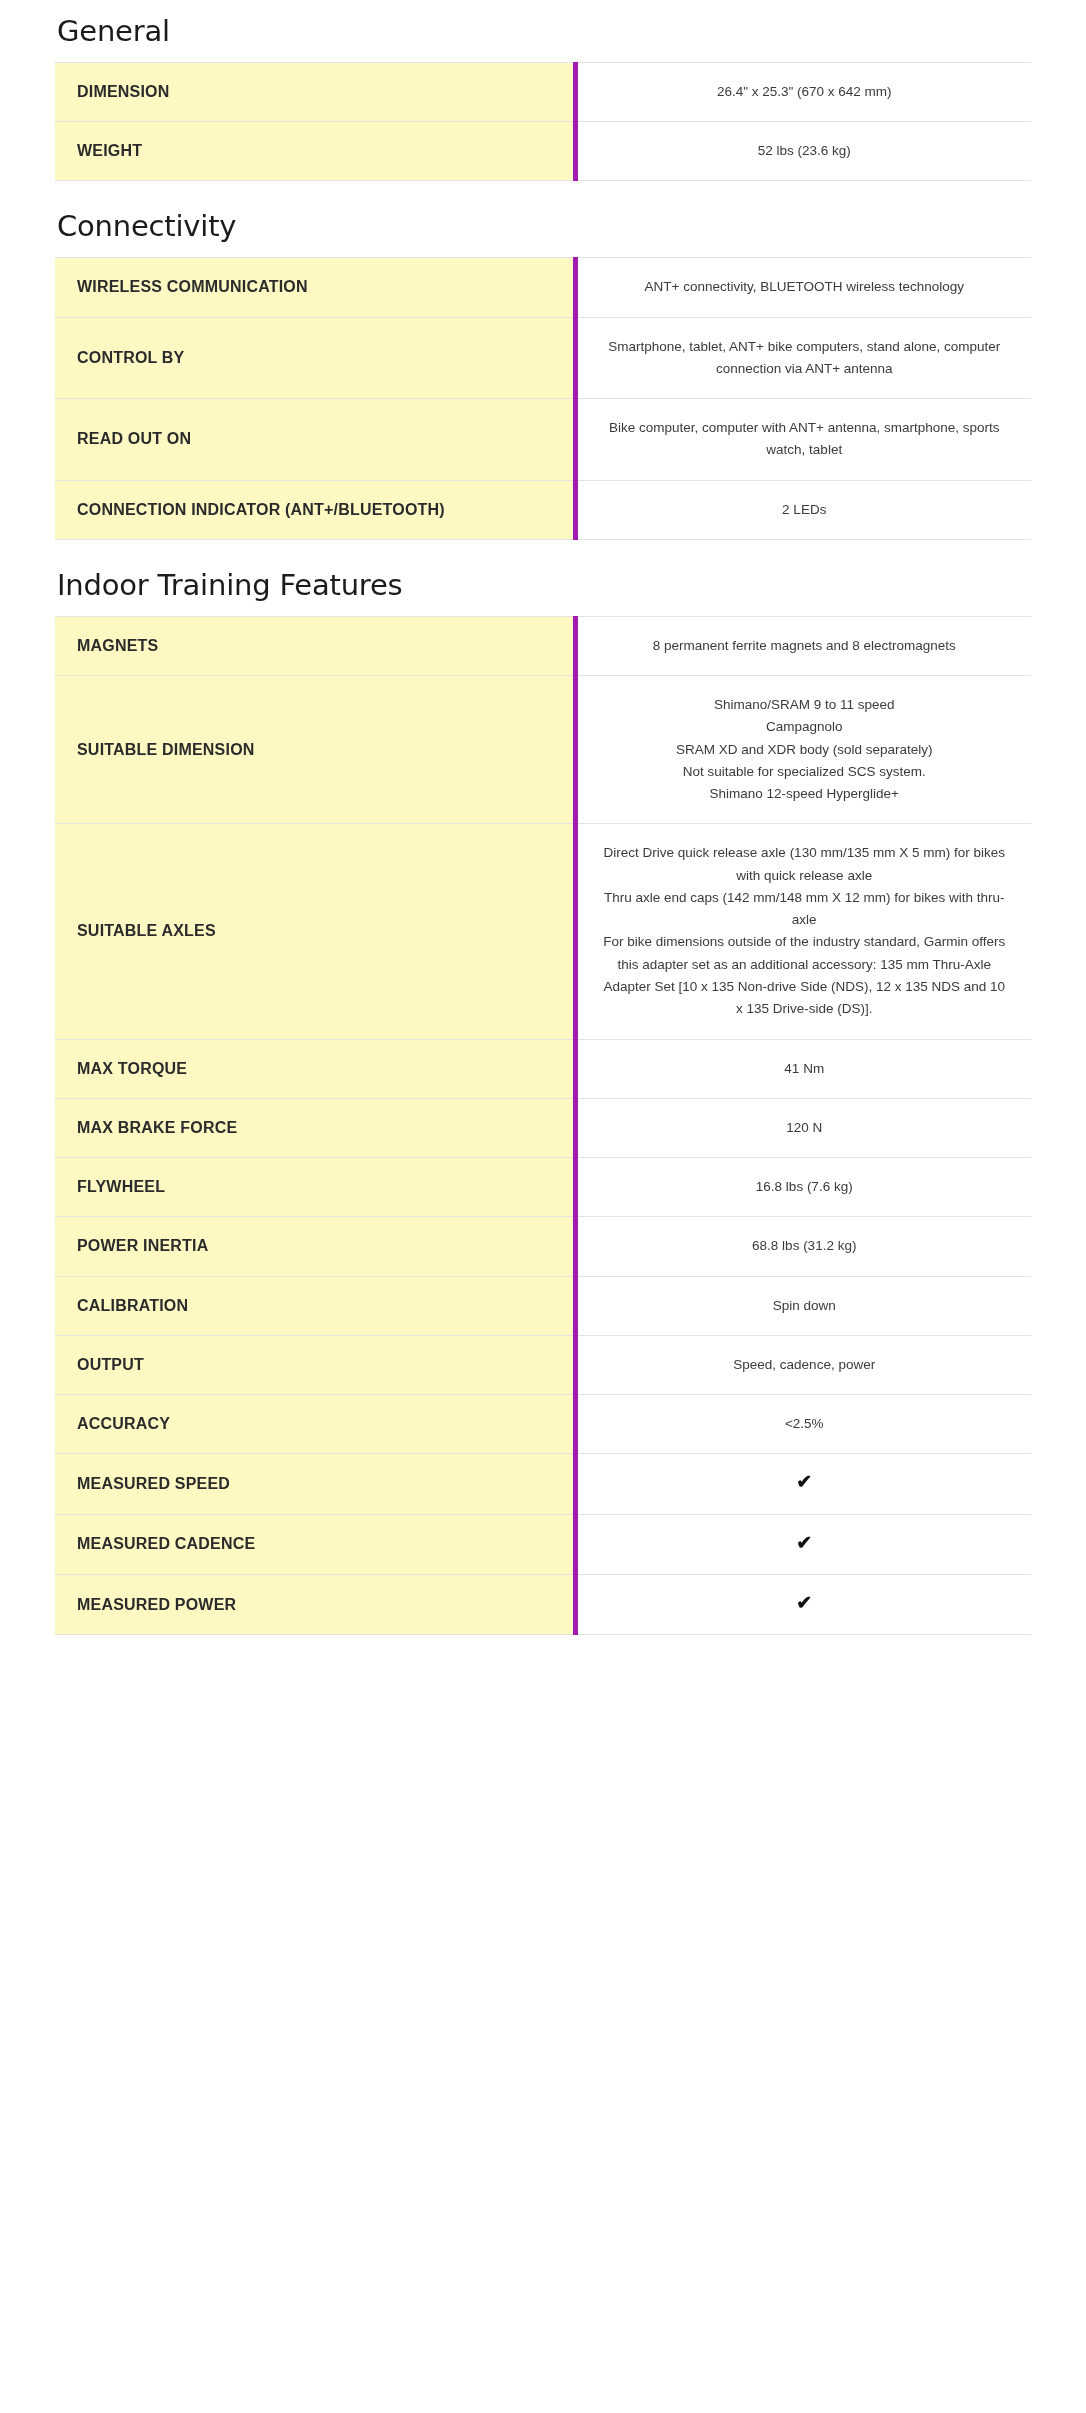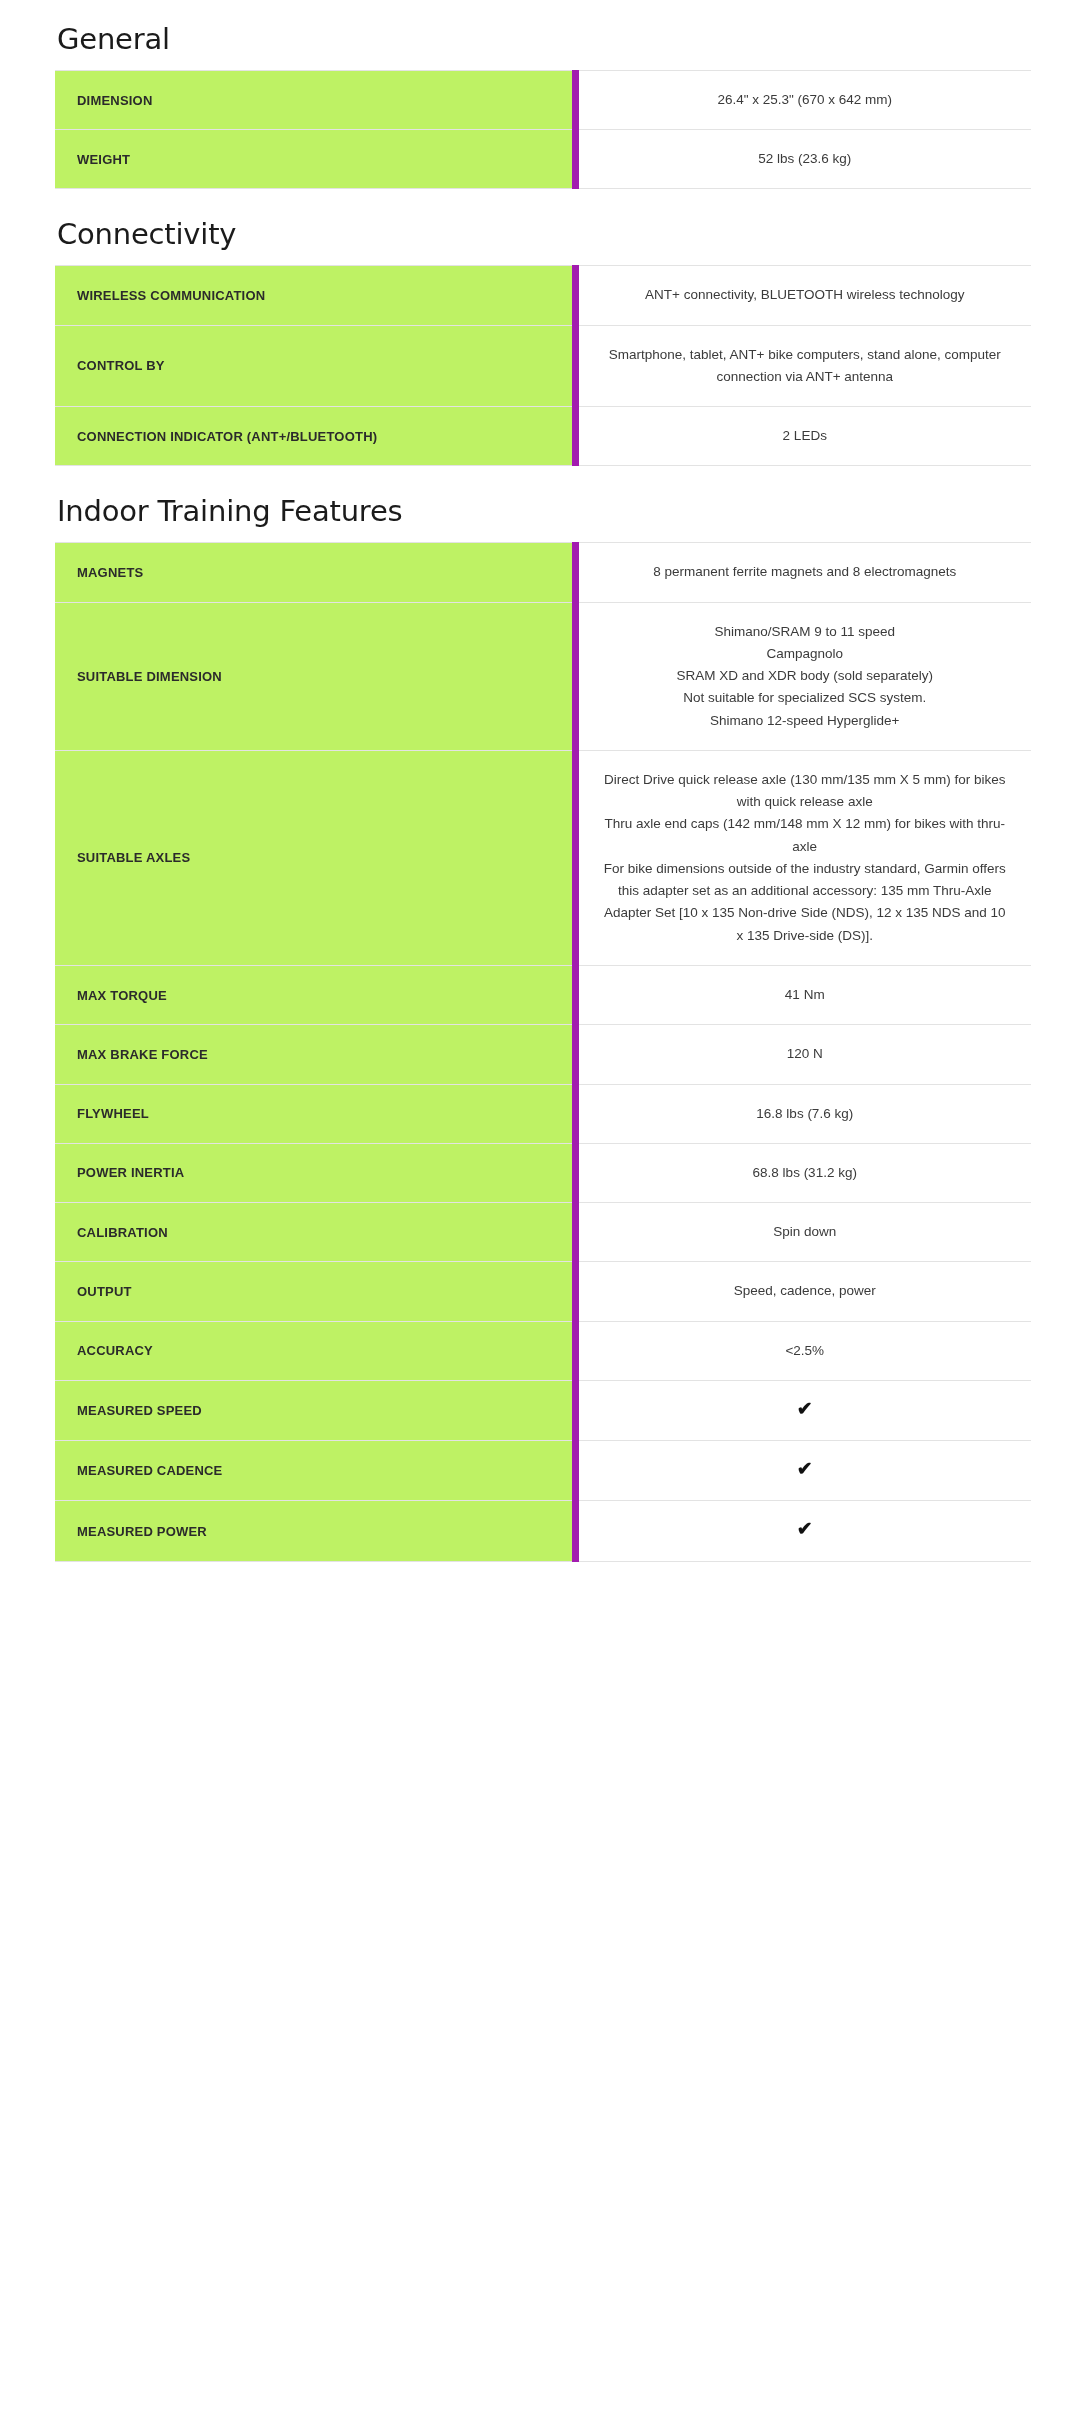--- a/index.html
+++ b/index.html
@@ -5,21 +5,21 @@
   * { box-sizing: border-box; }
   html, body {
     margin: 0;
     padding: 0;
     background: #ffffff;
     font-family: "Liberation Sans", sans-serif;
     color: #2b2b2b;
   }
   .page {
     width: 1012px;
-    margin: 16px auto;
+    margin: 8px auto;
     padding: 0 18px 40px 18px;
   }
   .section {
     margin: 0 0 22px 0;
   }
   .section:first-child { margin-top: 0; }
   .section-title {
     font-family: "DejaVu Sans", sans-serif;
     font-size: 29px;
     font-weight: 400;
@@ -35,28 +35,28 @@
     table-layout: fixed;
   }
   .spec-table tr {
     border-bottom: 1px solid #e3e3e3;
   }
   .spec-table tr:first-child {
     border-top: 1px solid #e3e3e3;
   }
   .spec-table td.label {
     width: 520px;
-    background: #bef264;
+    background: #fef9c3;
     padding: 18px 22px;
-    font-size: 13px;
+    font-size: 16px;
     font-weight: bold;
     letter-spacing: 0.2px;
     color: #2b2b2b;
     vertical-align: middle;
-    border-right: 7px solid #a21caf;
+    border-right: 5px solid #a21caf;
   }
   .spec-table td.value {
     padding: 18px 24px;
     font-size: 13.5px;
     color: #3b3b3b;
     text-align: center;
     vertical-align: middle;
     line-height: 1.65;
     background: #ffffff;
   }
@@ -103,20 +103,26 @@
               <span class="vline">ANT+ connectivity, BLUETOOTH wireless technology</span>
             </td>
           </tr>
           <tr>
             <td class="label">CONTROL BY</td>
             <td class="value">
               <span class="vline">Smartphone, tablet, ANT+ bike computers, stand alone, computer connection via ANT+ antenna</span>
             </td>
           </tr>
           <tr>
+            <td class="label">READ OUT ON</td>
+            <td class="value">
+              <span class="vline">Bike computer, computer with ANT+ antenna, smartphone, sports watch, tablet</span>
+            </td>
+          </tr>
+          <tr>
             <td class="label">CONNECTION INDICATOR (ANT+/BLUETOOTH)</td>
             <td class="value">
               <span class="vline">2 LEDs</span>
             </td>
           </tr>
         </tbody>
       </table>
     </section>
     <section class="section">
       <h2 class="section-title">Indoor Training Features</h2>

